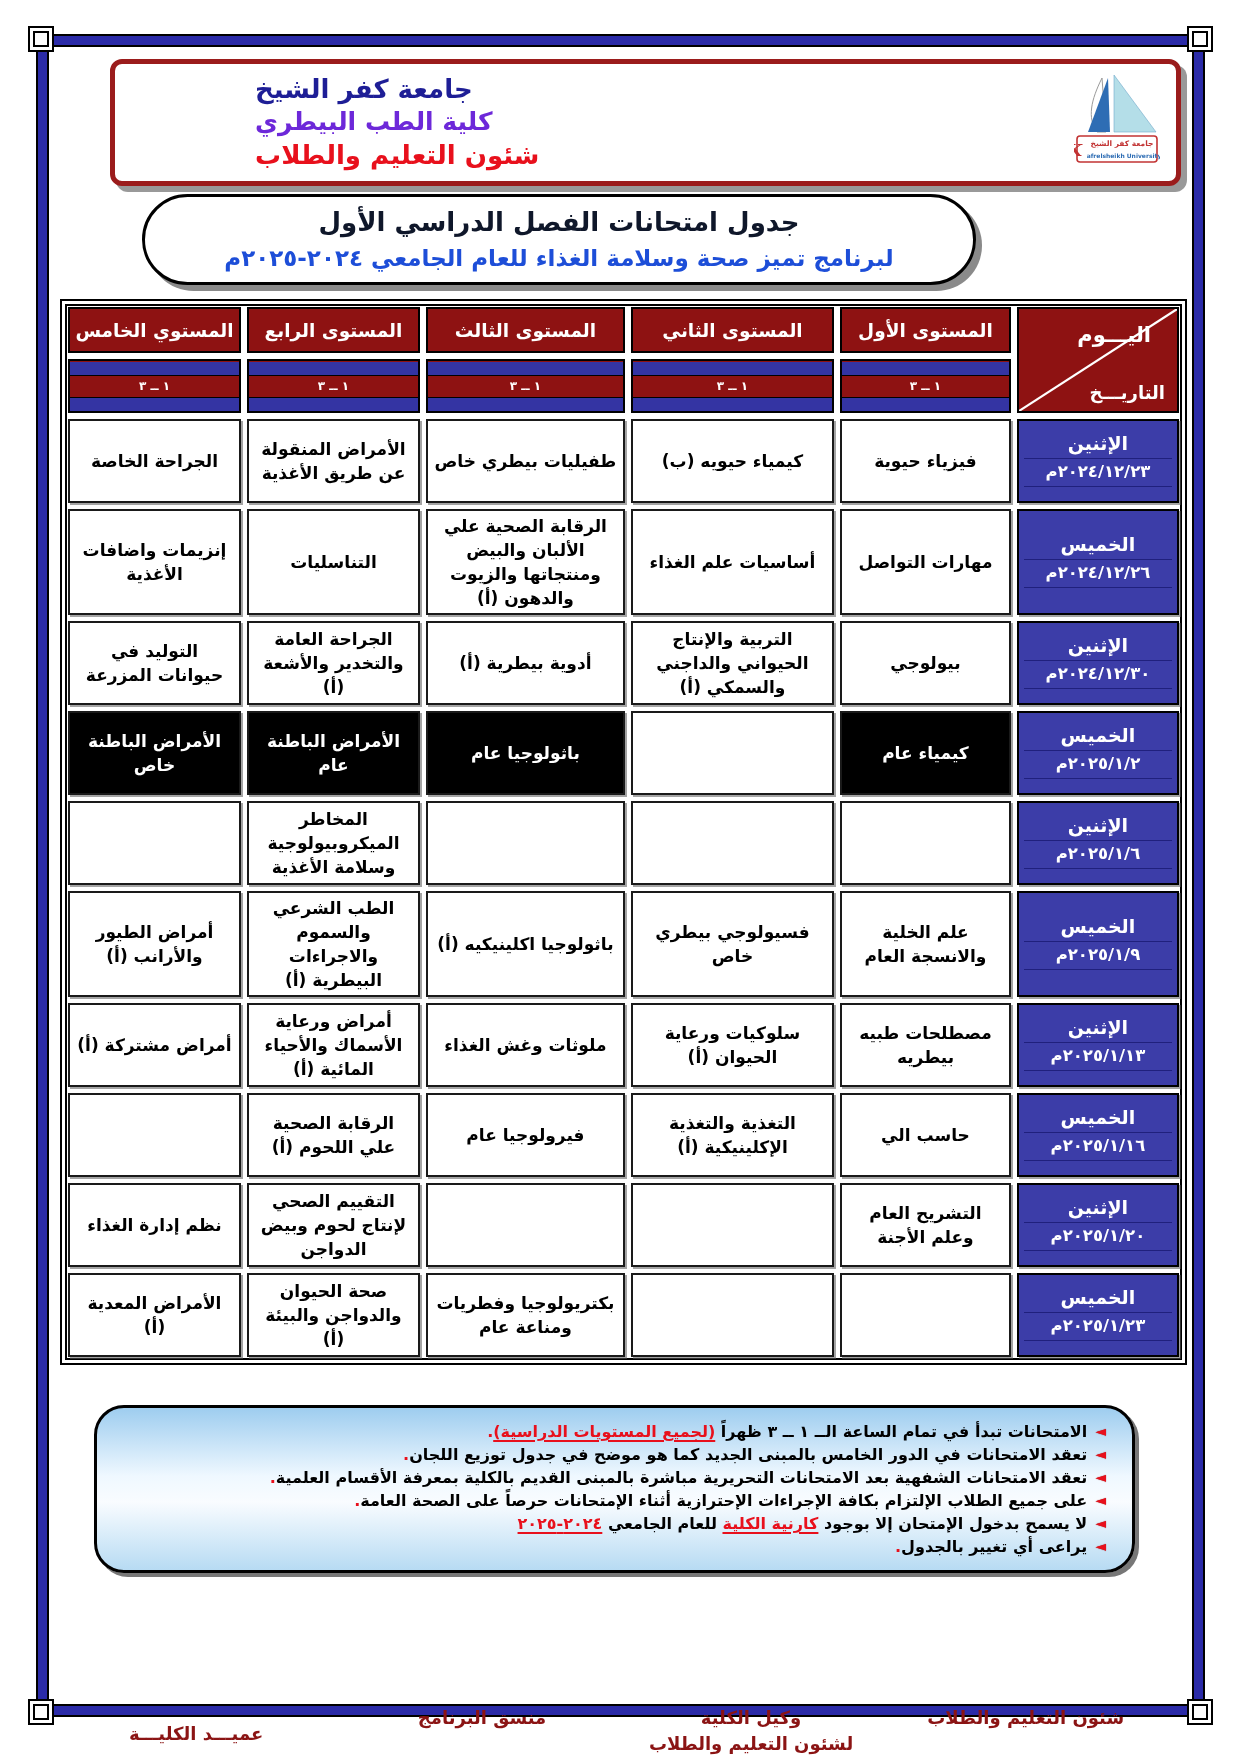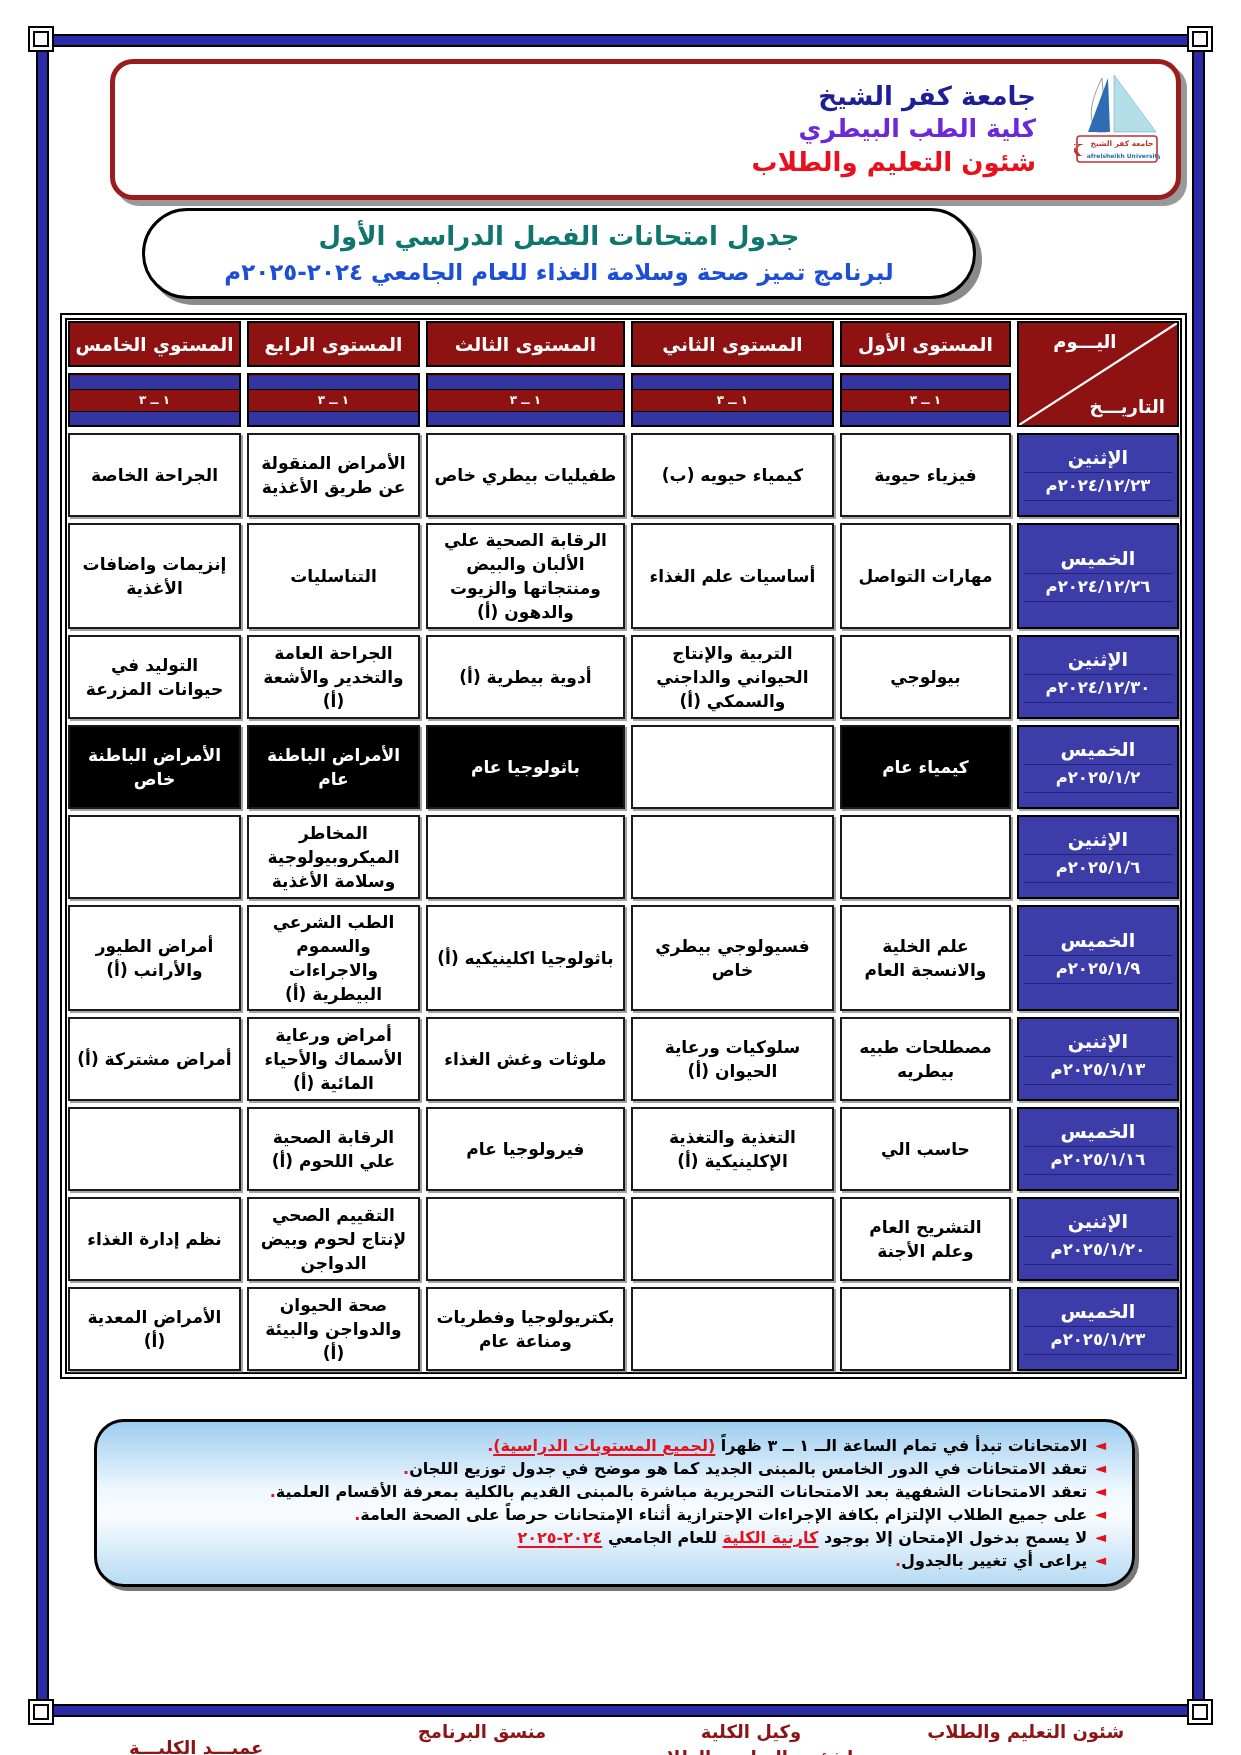--- a/index.html
+++ b/index.html
@@ -8,39 +8,39 @@
   
   .frame{position:absolute;top:36px;left:38px;right:38px;bottom:40px;
          border:9px solid #2B2BA8;box-shadow:0 0 0 2px #000, inset 0 0 0 2px #000;
          pointer-events:none;z-index:1;}
   .knot{position:absolute;width:22px;height:22px;background:#fff;border:2.5px solid #000;z-index:3;}
   .knot::after{content:"";position:absolute;inset:3px;border:2.5px solid #000;}
   .k-tl{top:26px;left:28px}.k-tr{top:26px;right:28px}.k-bl{bottom:30px;left:28px}.k-br{bottom:30px;right:28px}
   .content{position:absolute;top:47px;left:50px;right:50px;bottom:52px;z-index:2;}
   
   .header-box{position:relative;margin:12px 10px 0 60px;background:#fff;
-              border:5px solid #9B1C1C;border-radius:23px;box-shadow:6px 6px 0 #999;
-              padding:16px 140px;text-align:right;}
+              border:5px solid #9B1C1C;border-radius:12px;box-shadow:6px 6px 0 #999;
+              padding:9px 140px;text-align:left;}
   .hdr-university{color:#1E1E96;font-size:26px;line-height:33px;}
   .hdr-college{color:#6d28d9;font-size:25px;line-height:32px;}
   .hdr-dept{color:#E8101C;font-size:26px;line-height:34px;}
   .logo{position:absolute;right:16px;top:6px;width:86px;height:100px;}
   
   .title-box{width:780px;margin:8px 215px 0 auto;background:#fff;border:3px solid #000;
              border-radius:46px;box-shadow:6px 6px 0 #8a8a8a;padding:9px 24px;text-align:center;}
-  .title-line1{color:#0f766e;font-size:26px;line-height:32px;}
+  .title-line1{color:#0f172a;font-size:26px;line-height:32px;}
   .title-line2{color:#1d4ed8;font-size:23px;line-height:30px;margin-top:5px;}
   
   .table-frame{margin:14px 4px 0 10px;border:2px solid #000;
                box-shadow:inset 0 0 0 3px #fff, inset 0 0 0 5px #000;}
   table{width:100%;border-collapse:separate;border-spacing:6px;table-layout:fixed;direction:rtl;}
   th,td{font-weight:700;}
   .corner-cell{background:#8E1212;border:2px solid #000;position:relative;color:#fff;padding:0;}
   .corner-cell svg{position:absolute;inset:0;width:100%;height:100%;}
-  .lbl-day{position:absolute;top:8px;left:0;right:26px;text-align:center;font-size:18px;}
+  .lbl-day{position:absolute;top:14px;left:0;right:26px;text-align:right;font-size:21px;}
   .lbl-date{position:absolute;bottom:8px;right:12px;font-size:18px;}
   .level-head{background:#8E1212;color:#fff;border:2px solid #000;height:40px;font-size:18.5px;}
   .section-head{border:2px solid #000;padding:0;background:#8E1212;height:50px;overflow:hidden;}
   .band-t{height:13px;background:#3434A3;border-bottom:1.5px solid #000;}
   .band-b{height:13px;background:#3434A3;border-top:1.5px solid #000;}
   .time{height:21px;color:#fff;font-size:12px;line-height:21px;text-align:center;}
   .course-cell{background:#fff;border:2px solid #1a1a1a;height:74px;text-align:center;
                vertical-align:middle;font-size:17px;line-height:24px;color:#000;padding:3px 6px;
                box-shadow:2px 2px 0 rgba(90,90,90,.55);}
   .course-cell.black{background:#000;color:#fff;}

